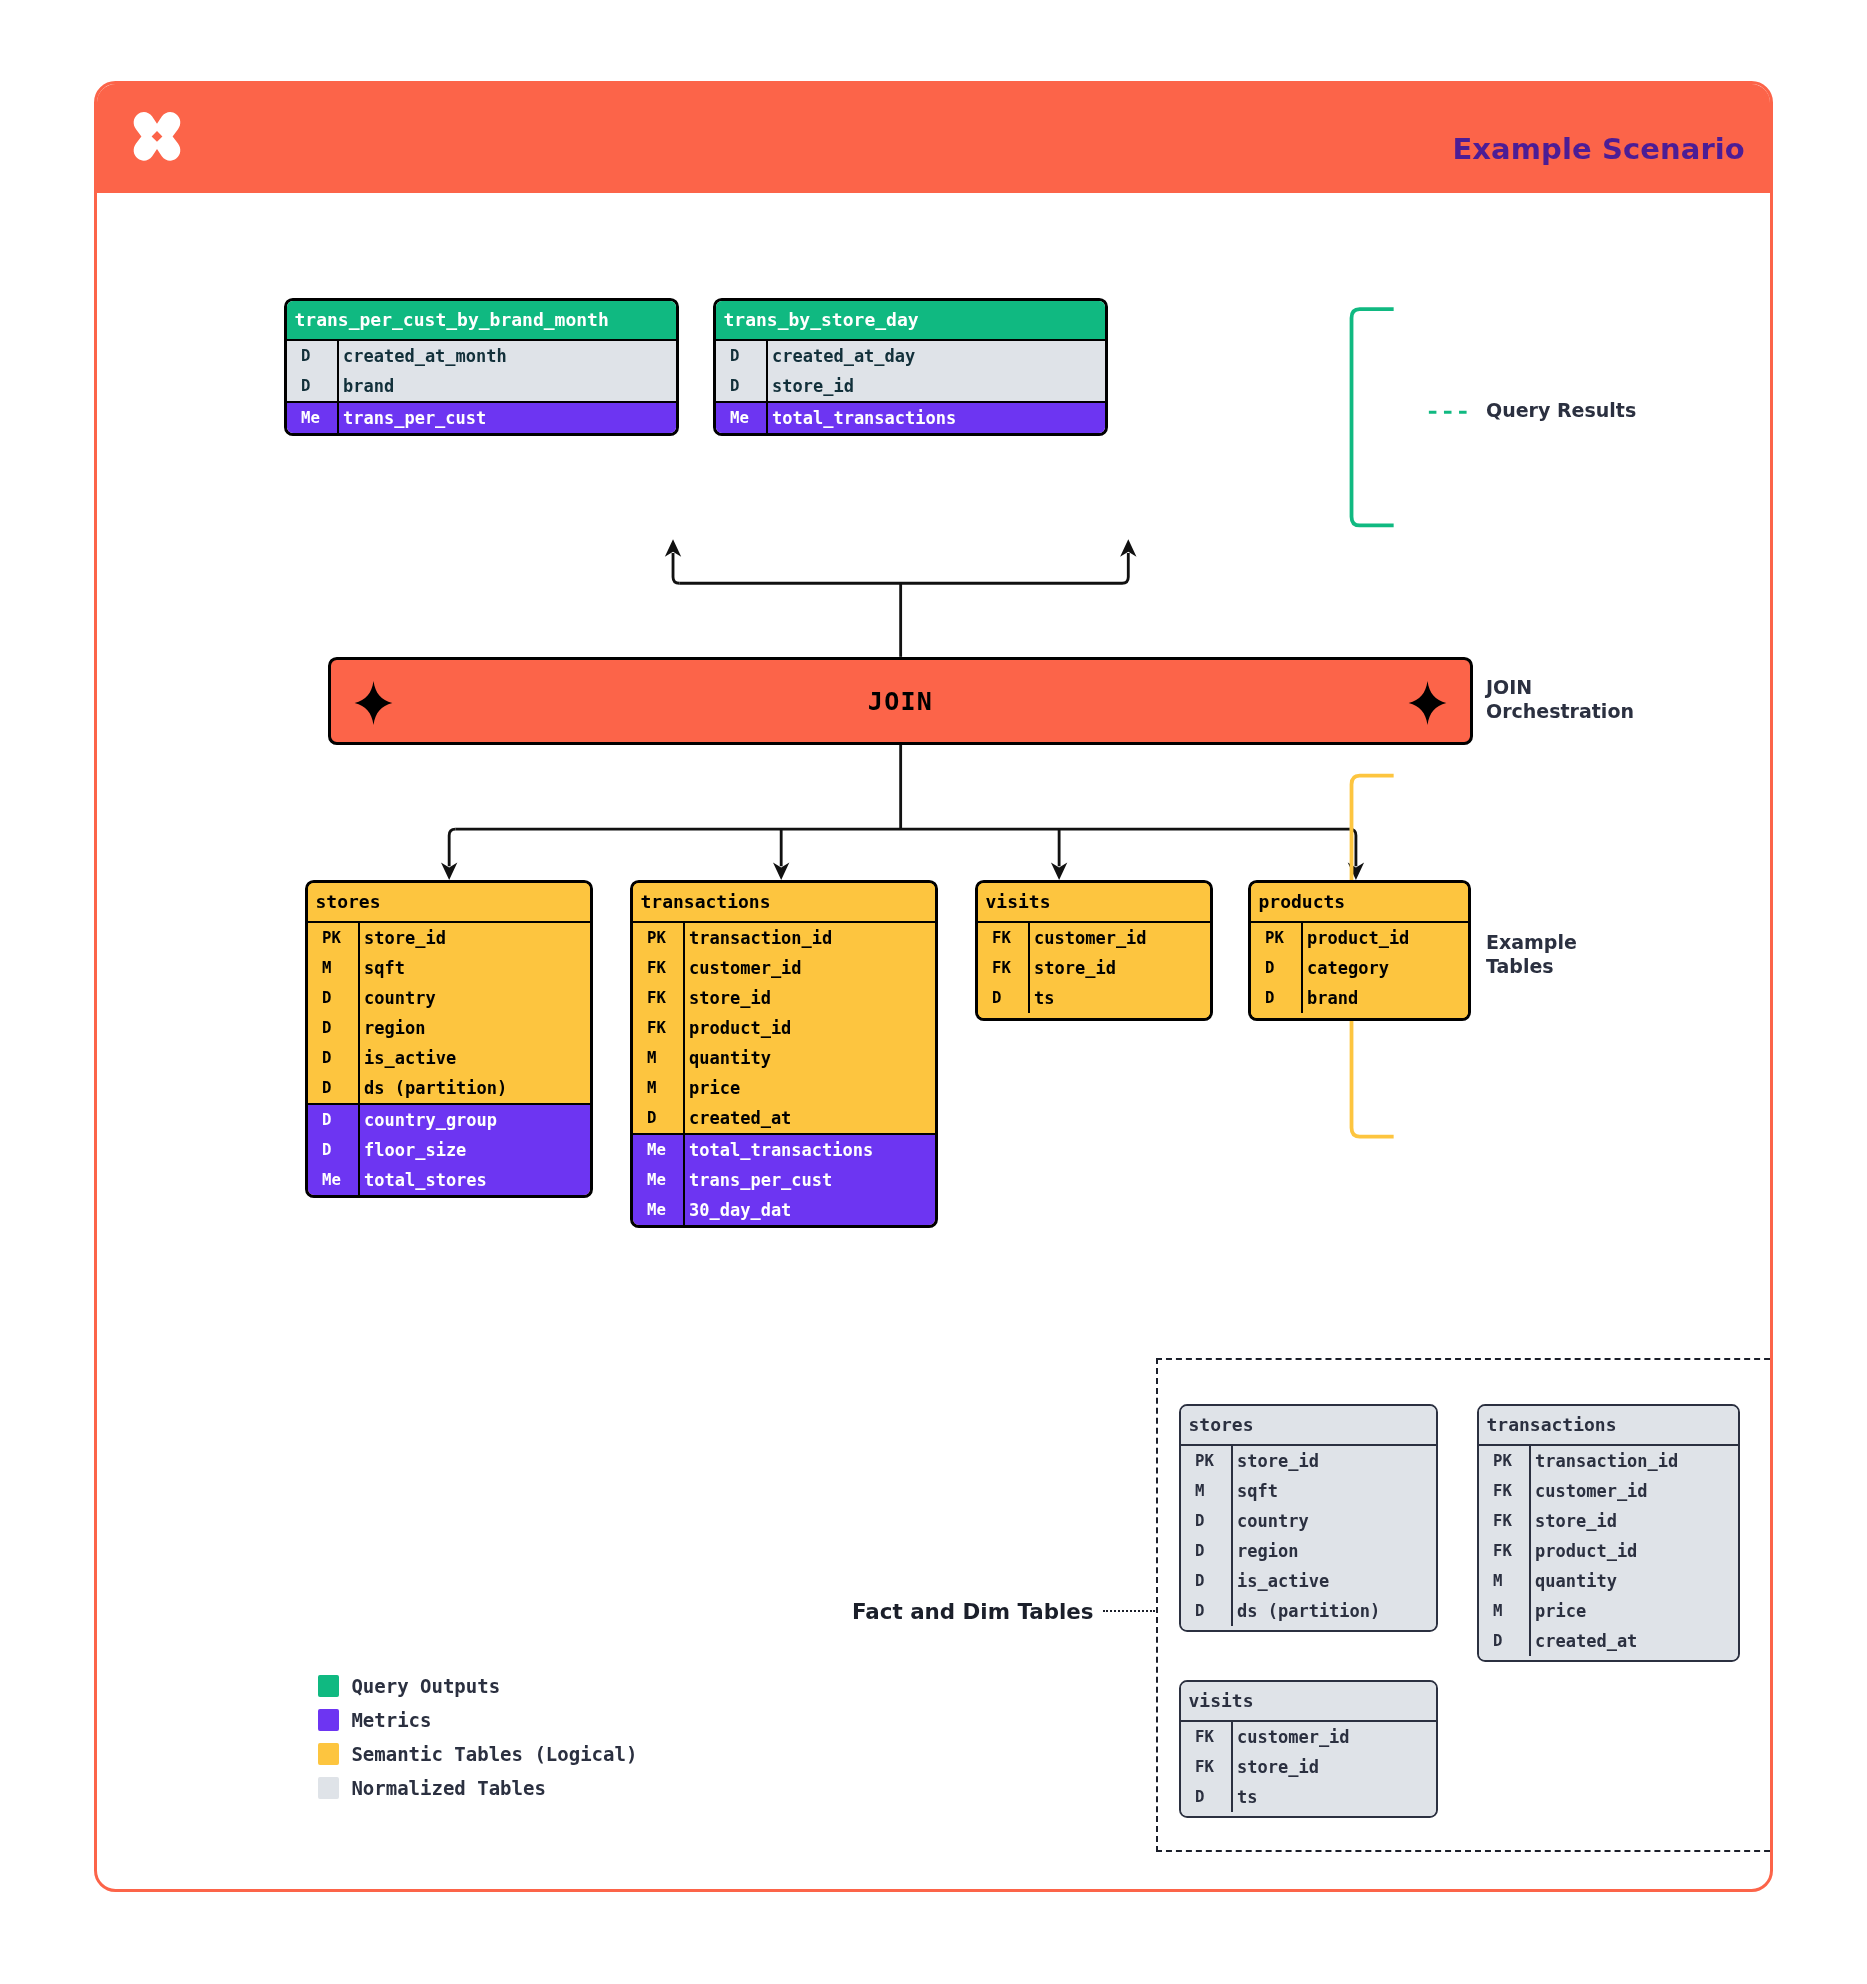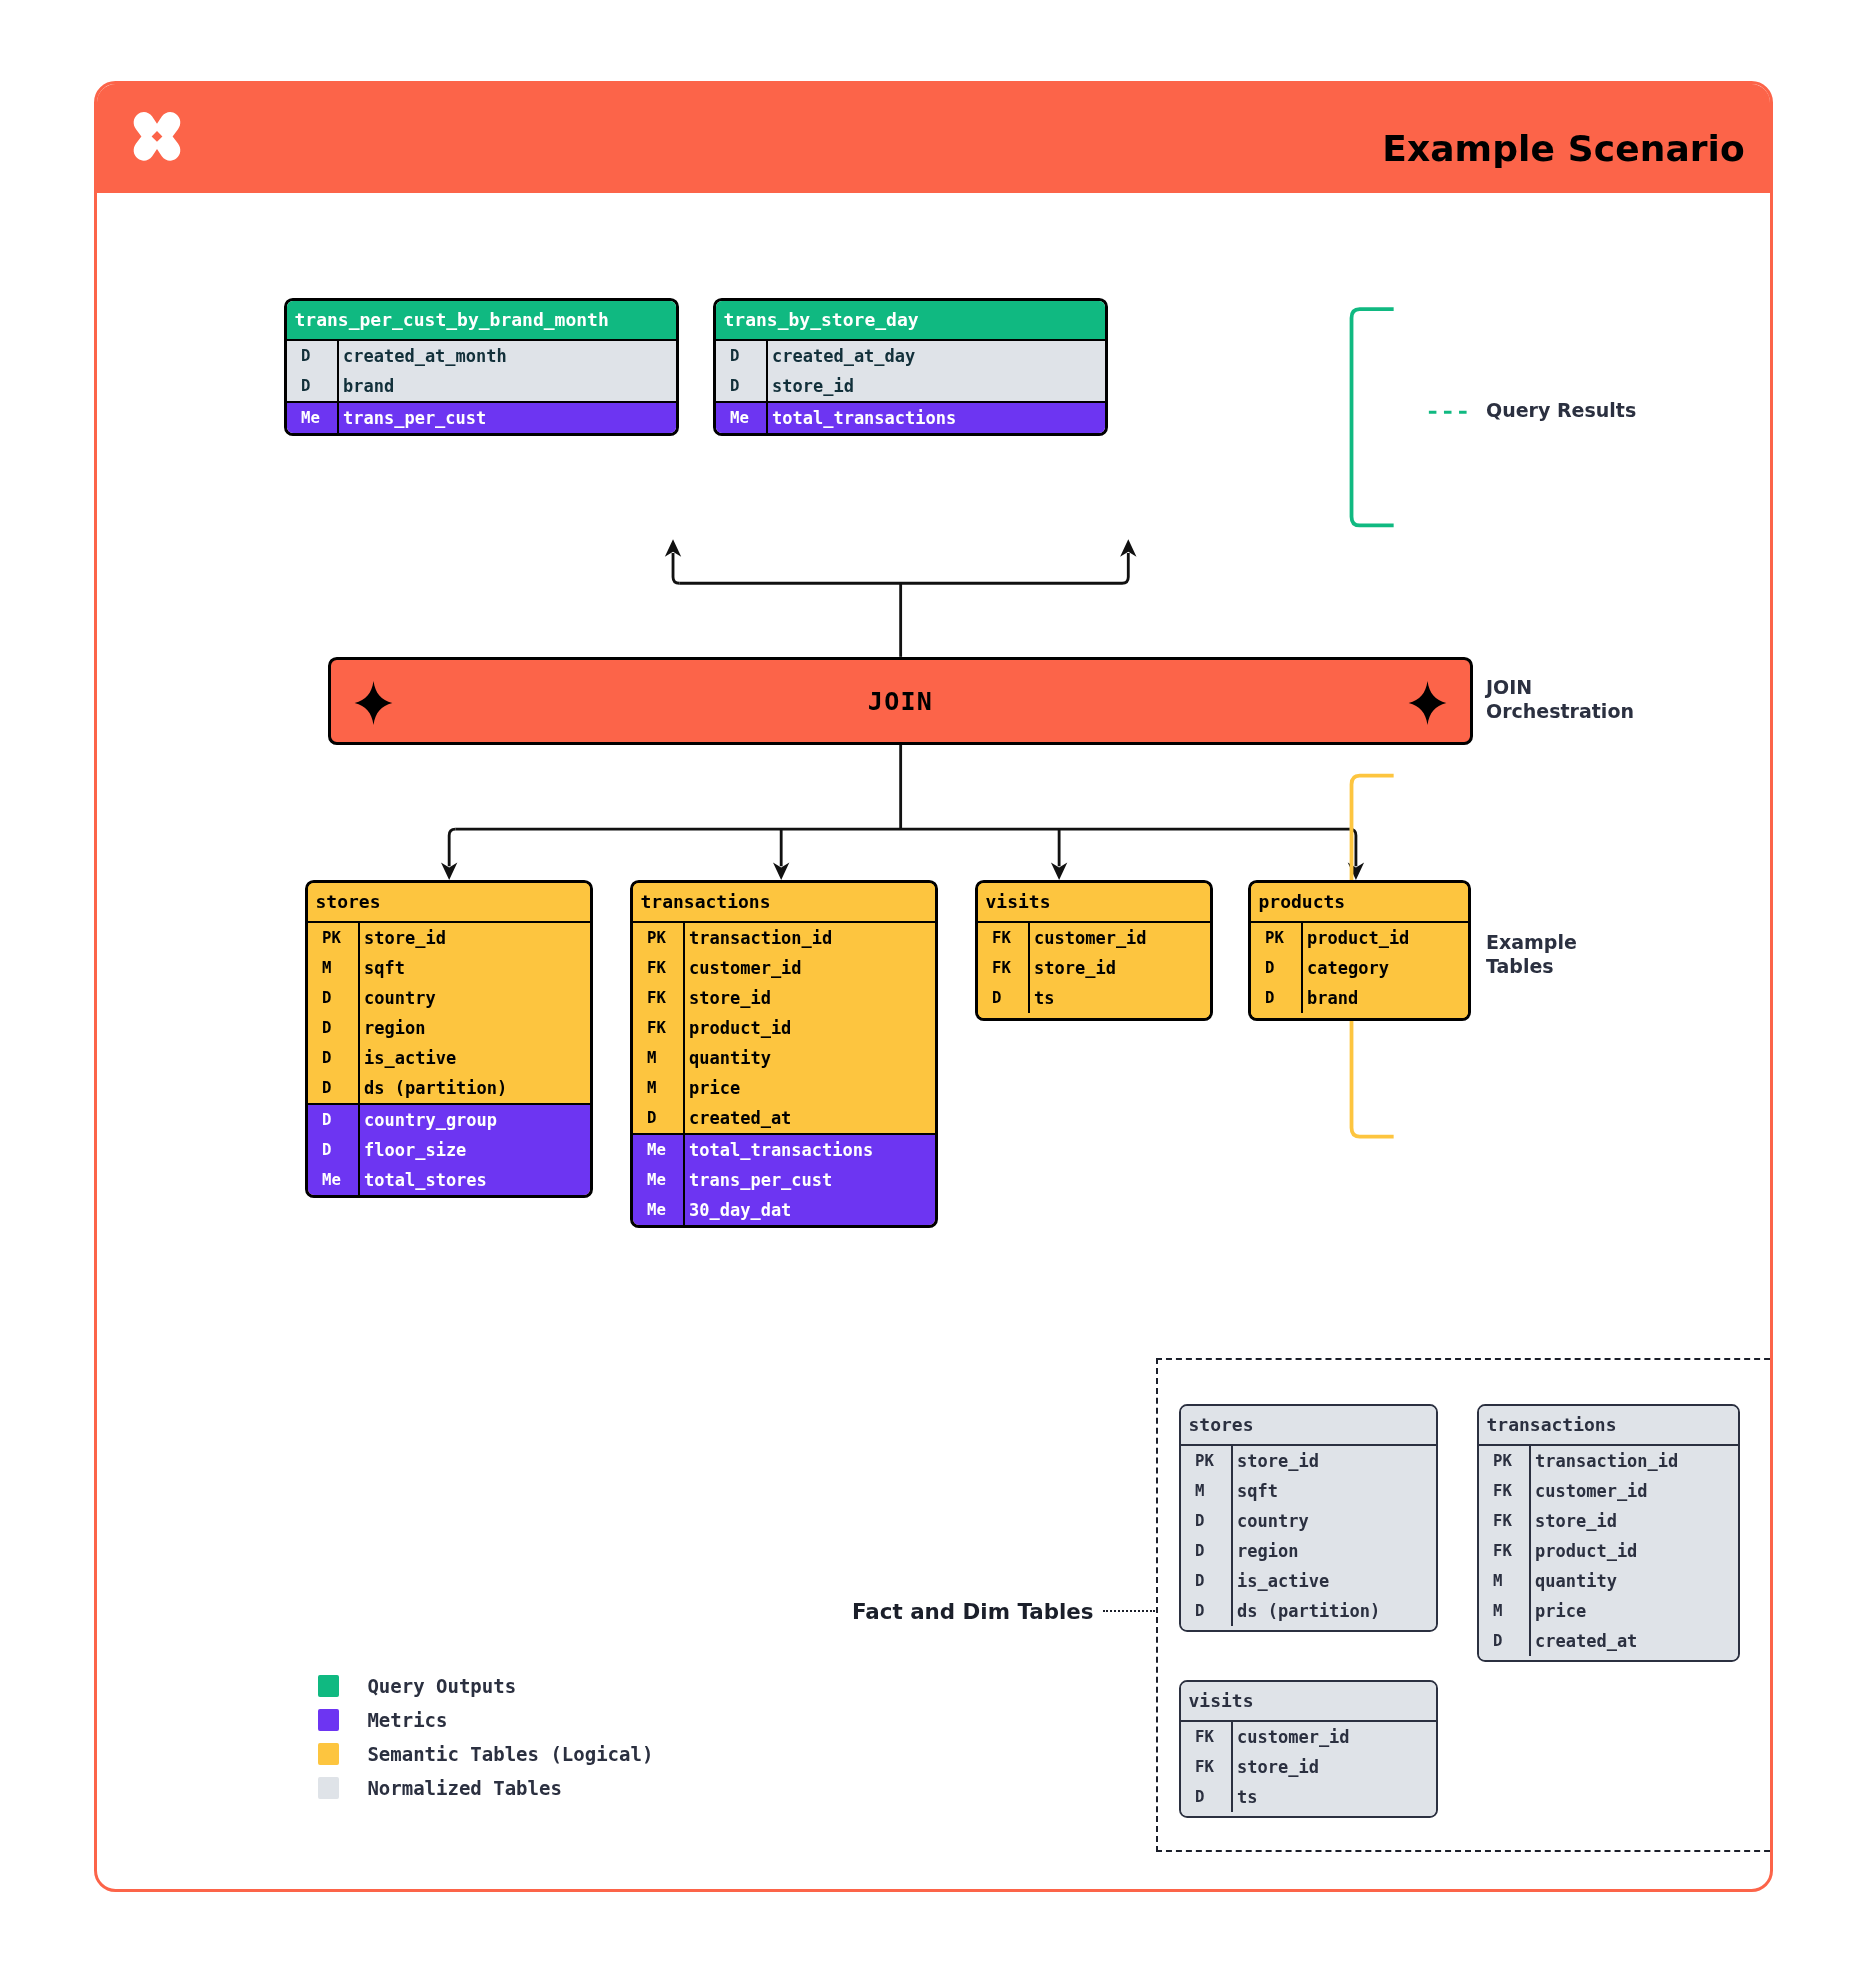--- a/index.html
+++ b/index.html
@@ -26,21 +26,21 @@
     position:absolute; left:-3.1px; top:-3.1px;
     width:1686px; height:112px;
     background:#FC6449;
     border-radius:21.4px 21.4px 0 0;
     display:flex; align-items:center; justify-content:space-between;
     padding:0 35px 0 33px;
   }
   .logo { width:60px; height:60px; display:block; }
   .card-title {
     font-family:"DejaVu Sans", sans-serif;
-    font-weight:700; font-size:36px; color:#000000;
+    font-weight:700; font-size:29px; color:#4c1d95;
     letter-spacing:0.1px;
     margin-top:24px;
   }
 
   
   .tbl {
     position:absolute;
     border:3.1px solid #000000;
     border-radius:8.8px;
     overflow:hidden;
@@ -132,21 +132,21 @@
   .factdim-dots {
     position:absolute; left:1006px; top:1526px;
     width:52px; height:0; border-top:2.5px dotted #1b1f2a;
   }
 
   
   .legend { position:absolute; left:221px; top:1585px; }
   .leg-row { display:flex; align-items:center; height:34px; }
   .leg-sw { width:21.4px; height:21.4px; flex:0 0 21.4px; border-radius:1.9px; }
   .leg-tx {
-    margin-left:28px;
+    margin-left:12px;
     font-family:"DejaVu Sans Mono", monospace;
     font-weight:700; font-size:19px; color:#2b3040;
   }
 </style>
 </head>
 <body>
 
 <div id="root">
 
   <div class="card">

